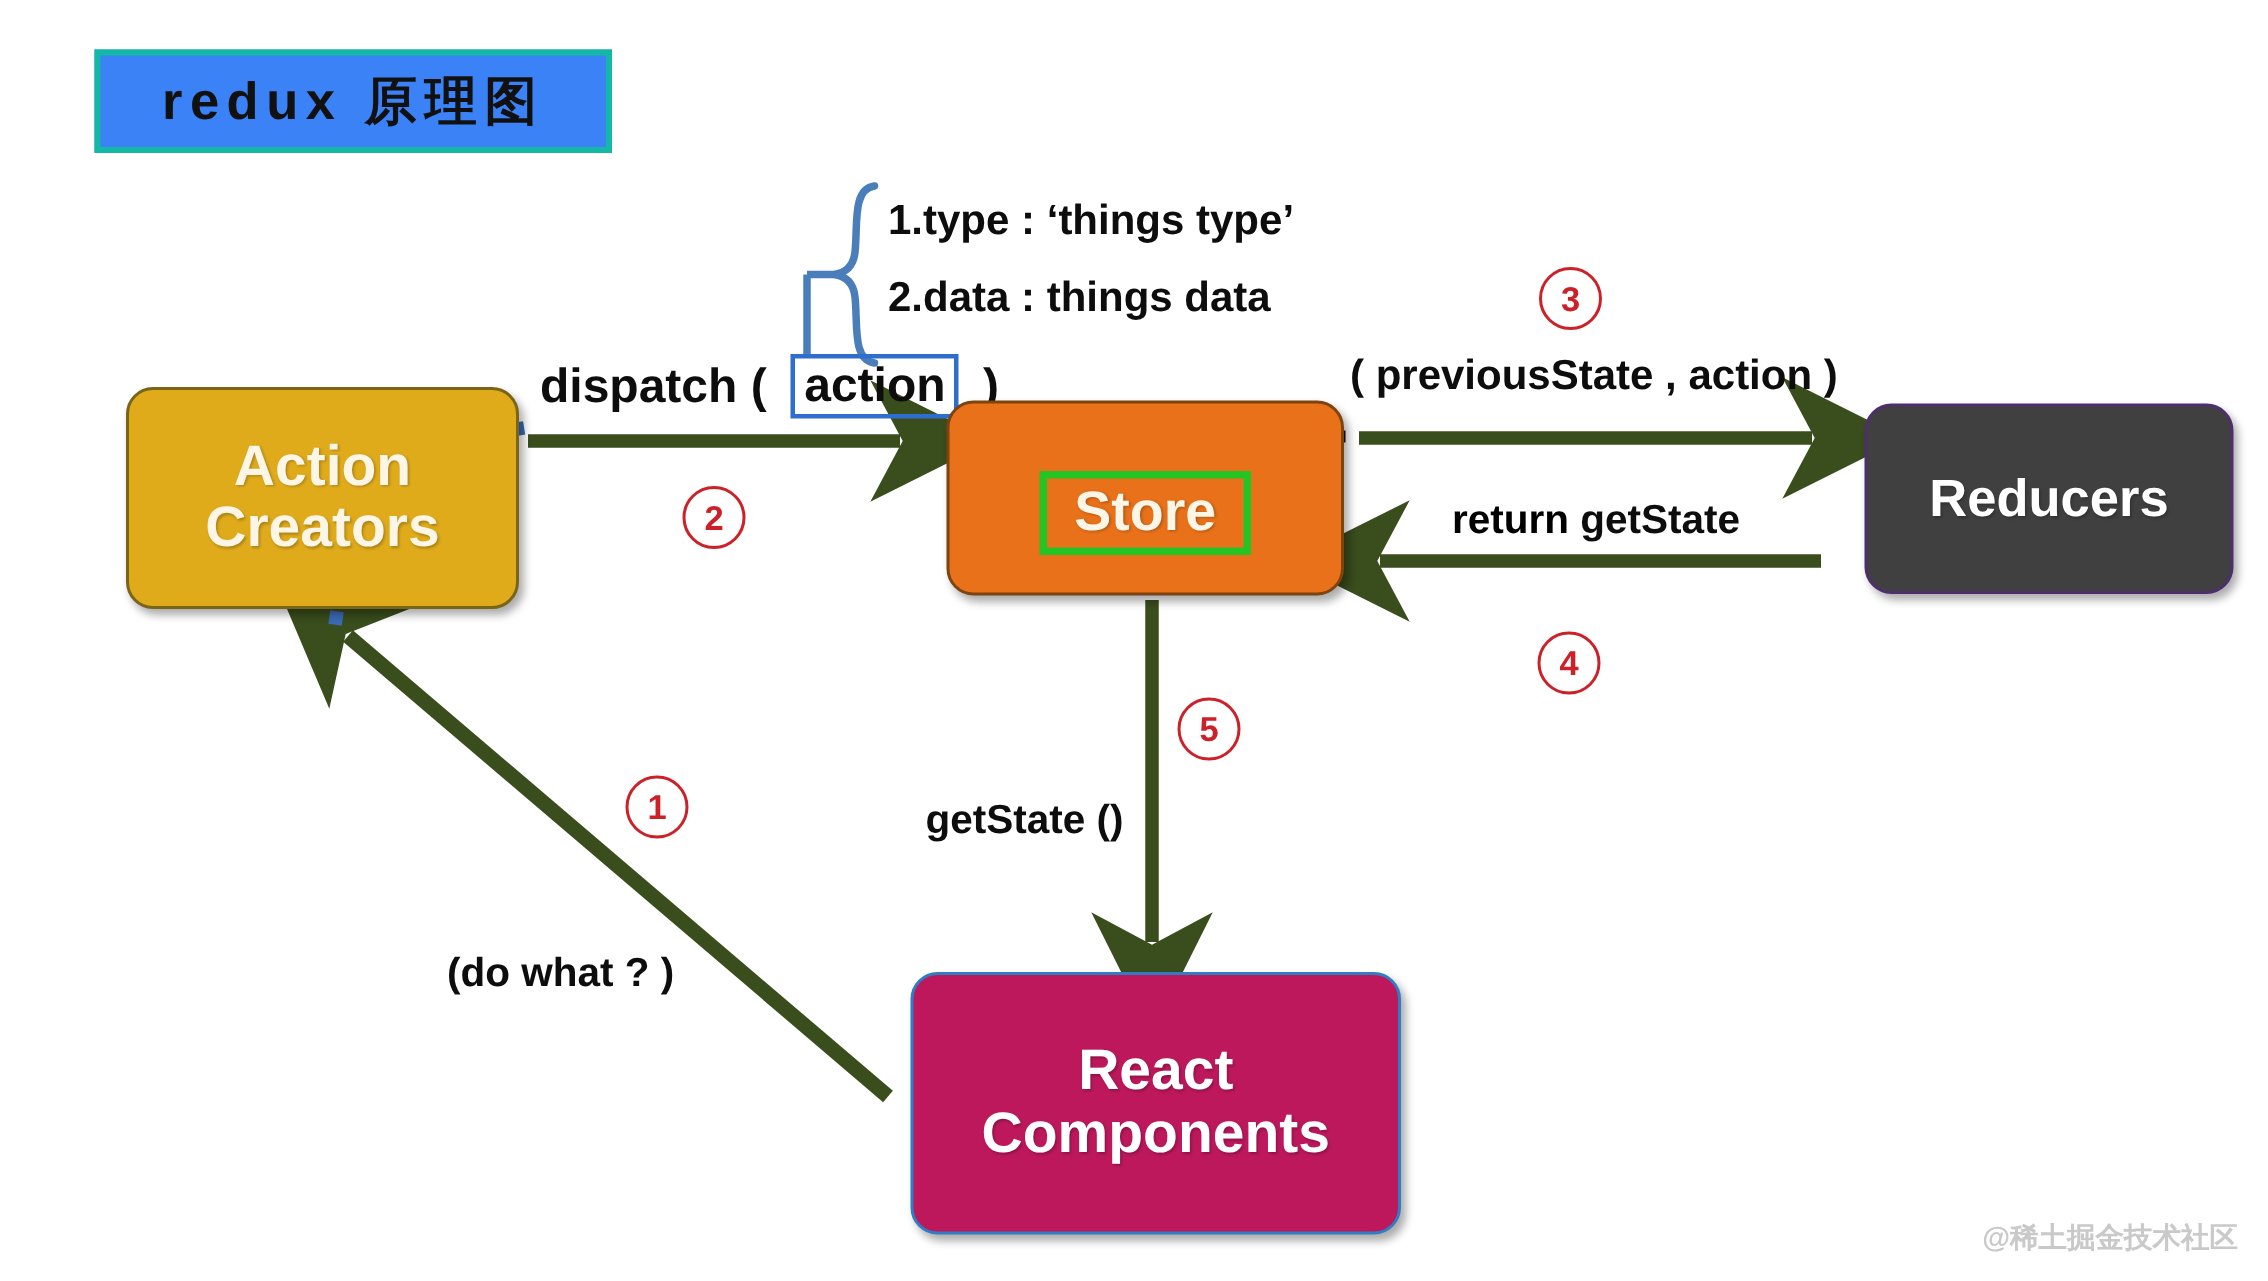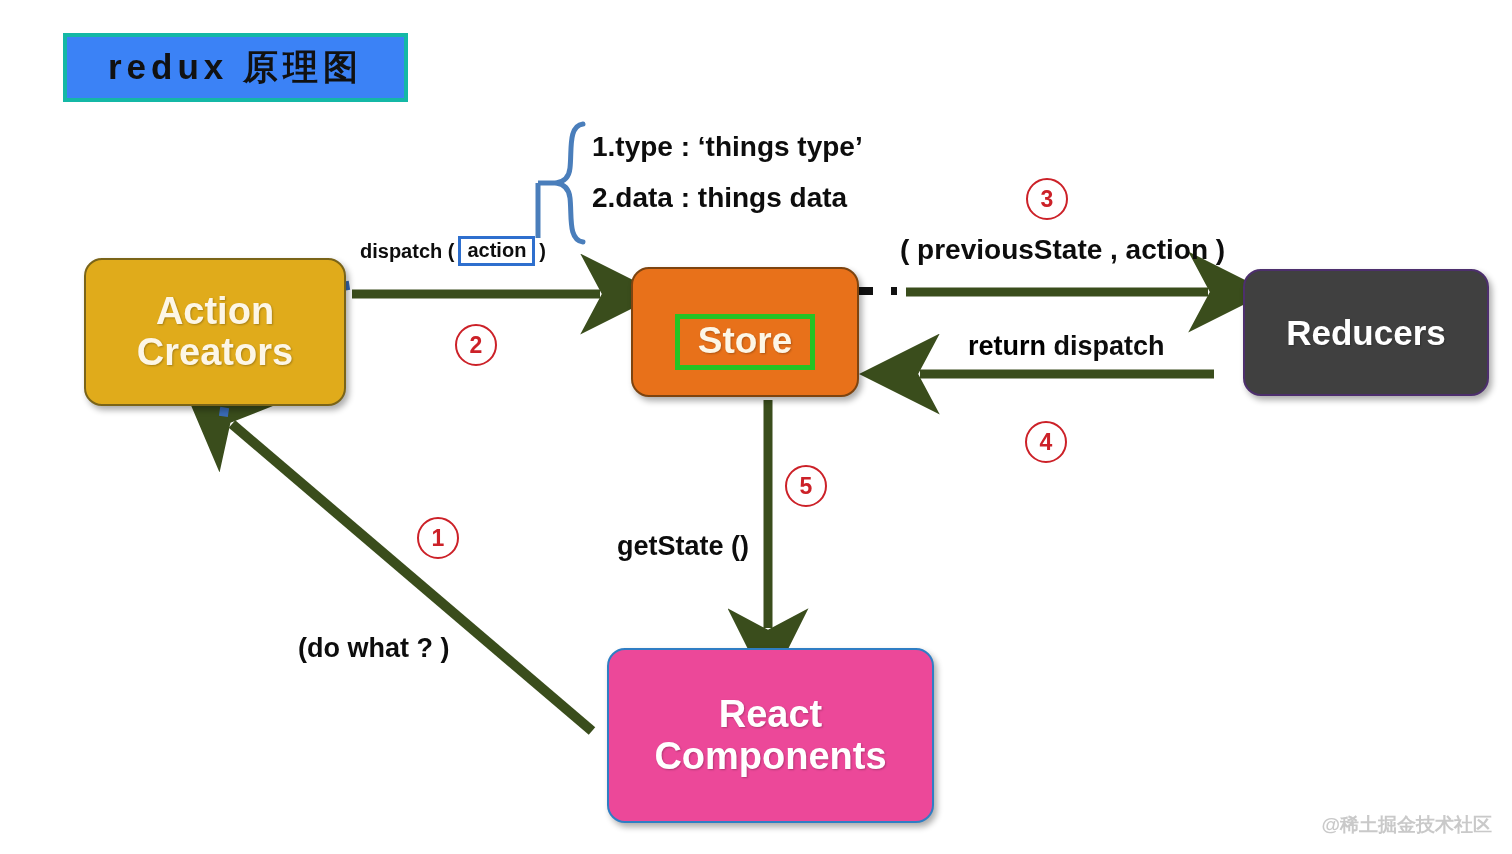--- a/index.html
+++ b/index.html
@@ -65,21 +65,21 @@
   .node-action {
     left: 84px; top: 258px;
     width: 262px; height: 148px;
     background: #e0ab1b;
     border: 2px solid #7a6418;
   }
   .node-action .node-label { font-size: 38px; }
 
   .node-store {
     left: 631px; top: 267px;
-    width: 228px; height: 130px;
+    width: 265px; height: 130px;
     background: #e8711a;
     border: 2px solid #7d4410;
   }
 
   .store-inner {
     border: 5px solid #24c424;
     padding: 2px 18px 5px 18px;
     margin-top: 20px;
   }
   .store-inner .node-label { font-size: 37px; }
@@ -88,43 +88,43 @@
     left: 1243px; top: 269px;
     width: 246px; height: 127px;
     background: #404040;
     border: 2px solid #4d2f6d;
   }
   .node-reducers .node-label { font-size: 35px; color: #ffffff; }
 
   .node-react {
     left: 607px; top: 648px;
     width: 327px; height: 175px;
-    background: #ec4899;
+    background: #be185d;
     border: 2px solid #2f7ec4;
   }
   .node-react .node-label { font-size: 38px; color: #ffffff; }
 
   
   .ann {
     position: absolute;
     font-size: 26px;
     font-weight: bold;
     color: #0d0d0d;
     white-space: nowrap;
     font-family: "Liberation Sans", sans-serif;
   }
   .ann-brace-1 { left: 592px; top: 131px; font-size: 28px; }
   .ann-brace-2 { left: 592px; top: 182px; font-size: 28px; }
 
   .ann-dispatch {
     left: 360px; top: 236px;
-    font-size: 20px;
-    display: flex;
-    align-items: center;
-    gap: 0px;
+    font-size: 32px;
+    display: flex;
+    align-items: center;
+    gap: 12px;
     justify-content: flex-end;
   }
   .action-chip {
     border: 3px solid #2e6fce;
     padding: 0px 6px 2px 6px;
     margin: 0 4px;
     line-height: 1.1;
   }
   .ann-prevstate { left: 900px; top: 234px; font-size: 28px; }
   .ann-return {
@@ -209,21 +209,21 @@
   <div class="ann ann-dispatch">
     <span>dispatch (</span>
     <span class="action-chip">action</span>
     <span>)</span>
   </div>
 
   <div class="ann ann-prevstate">( previousState , action )</div>
 
   <div class="ann ann-return">
     <span class="kw-return">return</span>
-    <span class="kw-new">dispatch</span>
+    <span class="kw-new">getState</span>
   </div>
 
   <div class="ann ann-getstate">getState ()</div>
 
   <div class="ann ann-dowhat">(do what ? )</div>
 
   <div class="node node-action">
     <span class="node-label">Action
 Creators</span>
   </div>

